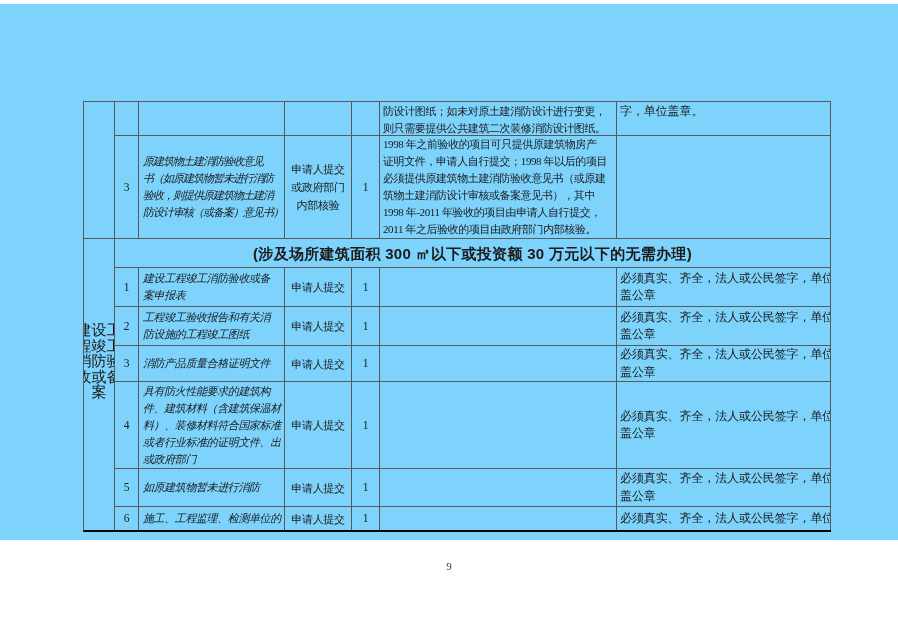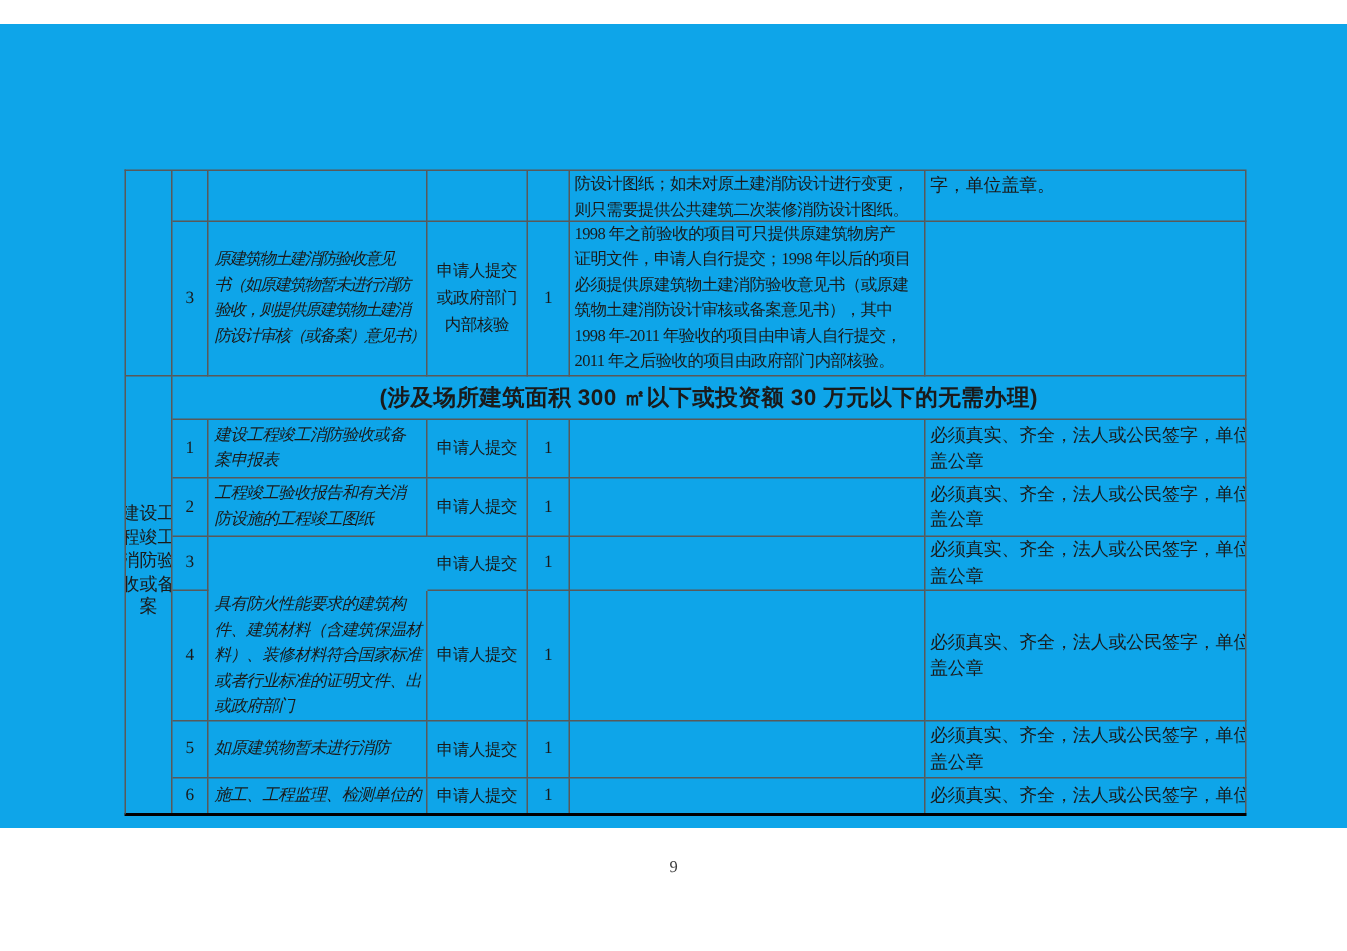--- a/index.html
+++ b/index.html
@@ -10,23 +10,23 @@
   body {
     width: 898px;
     height: 634px;
     font-family: "Liberation Serif", "DejaVu Serif", serif;
     color: #1a1a1a;
     position: relative;
     overflow: hidden;
   }
   .page {
     position: absolute;
-    left: 0; top: 16px;
+    left: 0; top: 4px;
     width: 898px; height: 536px;
-    background: #0ea5e9;
+    background: #7dd3fc;
   }
   .doc-table {
     position: absolute;
     left: 83px;
     top: 97px;
     display: grid;
     grid-template-columns: 31px 24px 146px 67px 28px 237px 214px;
     grid-template-rows: 34px 103px 29px 39px 39px 36px 87px 38px 23px;
     border-top: 1px solid #595959;
     border-left: 1px solid #595959;
@@ -82,21 +82,21 @@
   }
   .divider {
     font-family: "Liberation Sans", "DejaVu Sans", sans-serif;
     font-weight: bold;
     font-size: 15px;
     letter-spacing: 0.3px;
     justify-content: center;
     text-align: center;
   }
   .cat {
-    font-size: 12px;
+    font-size: 15px;
     line-height: 15.5px;
     justify-content: center;
     text-align: center;
     padding-bottom: 45px;
   }
   .page-number {
     position: absolute;
     left: 0;
     right: 0;
     top: 556px;
@@ -160,20 +160,21 @@
     <div class="cell num" style="grid-area:5/2/6/3">2</div>
     <div class="cell item" style="grid-area:5/3/6/4">工程竣工验收报告和有关消
 防设施的工程竣工图纸</div>
     <div class="cell submit" style="grid-area:5/4/6/5">申请人提交</div>
     <div class="cell num" style="grid-area:5/5/6/6">1</div>
     <div class="cell" style="grid-area:5/6/6/7"></div>
     <div class="cell req" style="grid-area:5/7/6/8">必须真实、齐全，法人或公民签字，单位的
 盖公章</div>
 
     <div class="cell num" style="grid-area:6/2/7/3">3</div>
+    <div class="cell item" style="grid-area:6/3/7/4">消防产品质量合格证明文件</div>
     <div class="cell submit" style="grid-area:6/4/7/5">申请人提交</div>
     <div class="cell num" style="grid-area:6/5/7/6">1</div>
     <div class="cell" style="grid-area:6/6/7/7"></div>
     <div class="cell req" style="grid-area:6/7/7/8">必须真实、齐全，法人或公民签字，单位的
 盖公章</div>
 
     <div class="cell num" style="grid-area:7/2/8/3">4</div>
     <div class="cell item" style="grid-area:7/3/8/4">具有防火性能要求的建筑构
 件、建筑材料（含建筑保温材
 料）、装修材料符合国家标准

